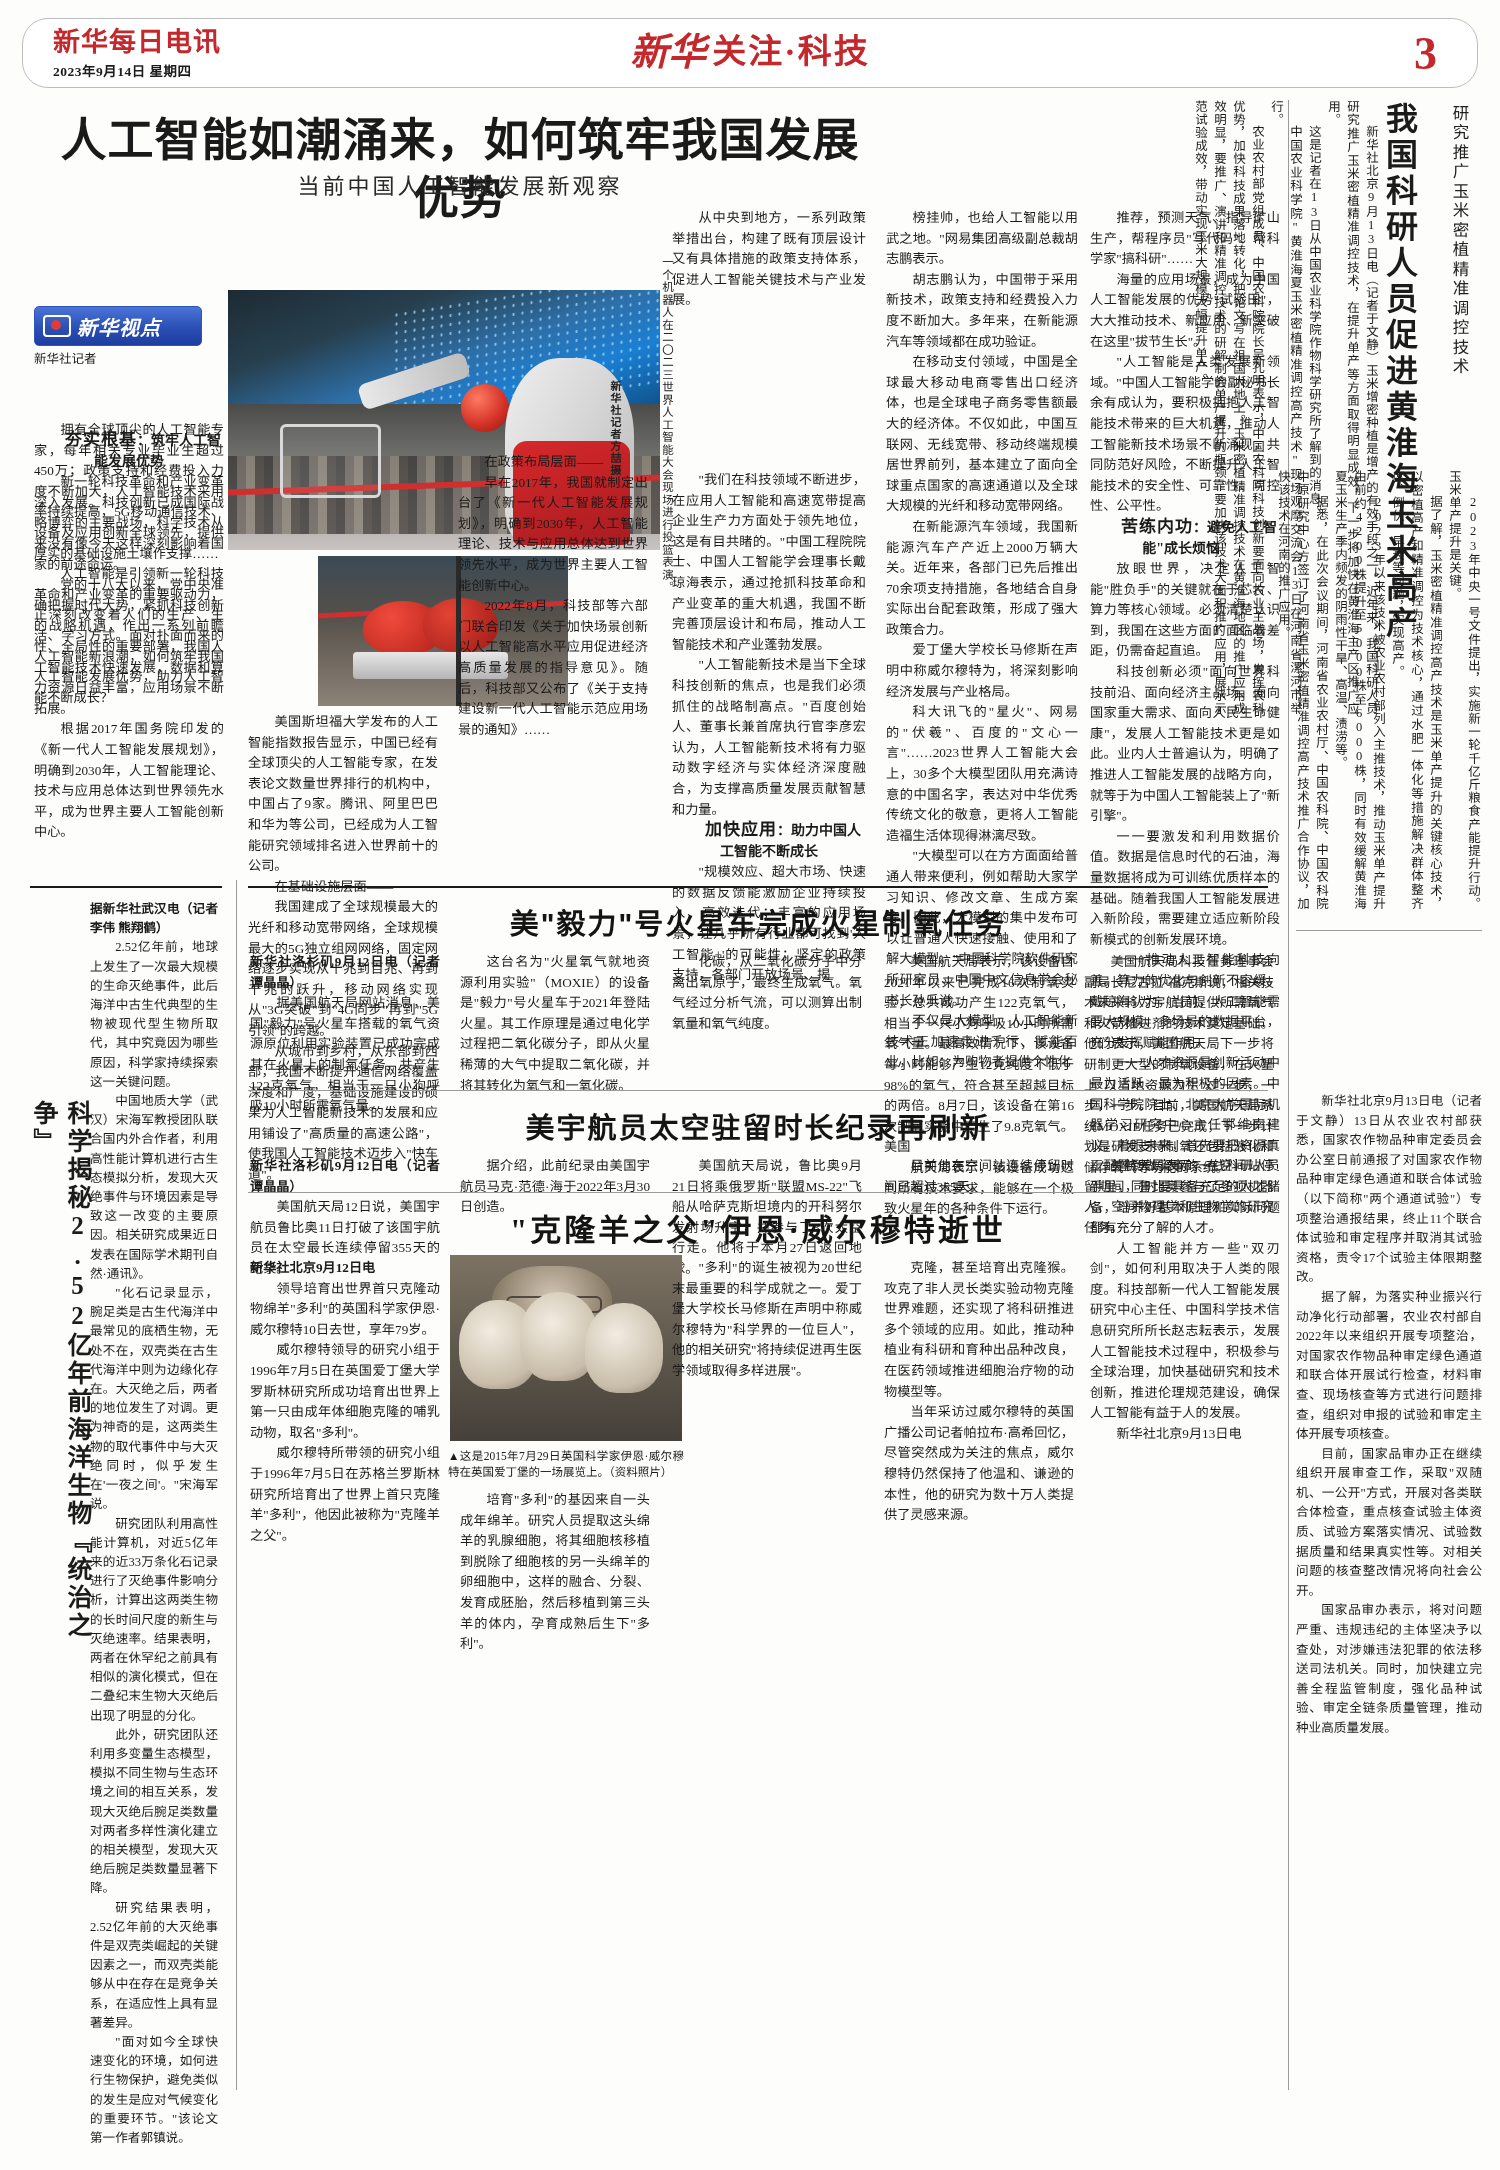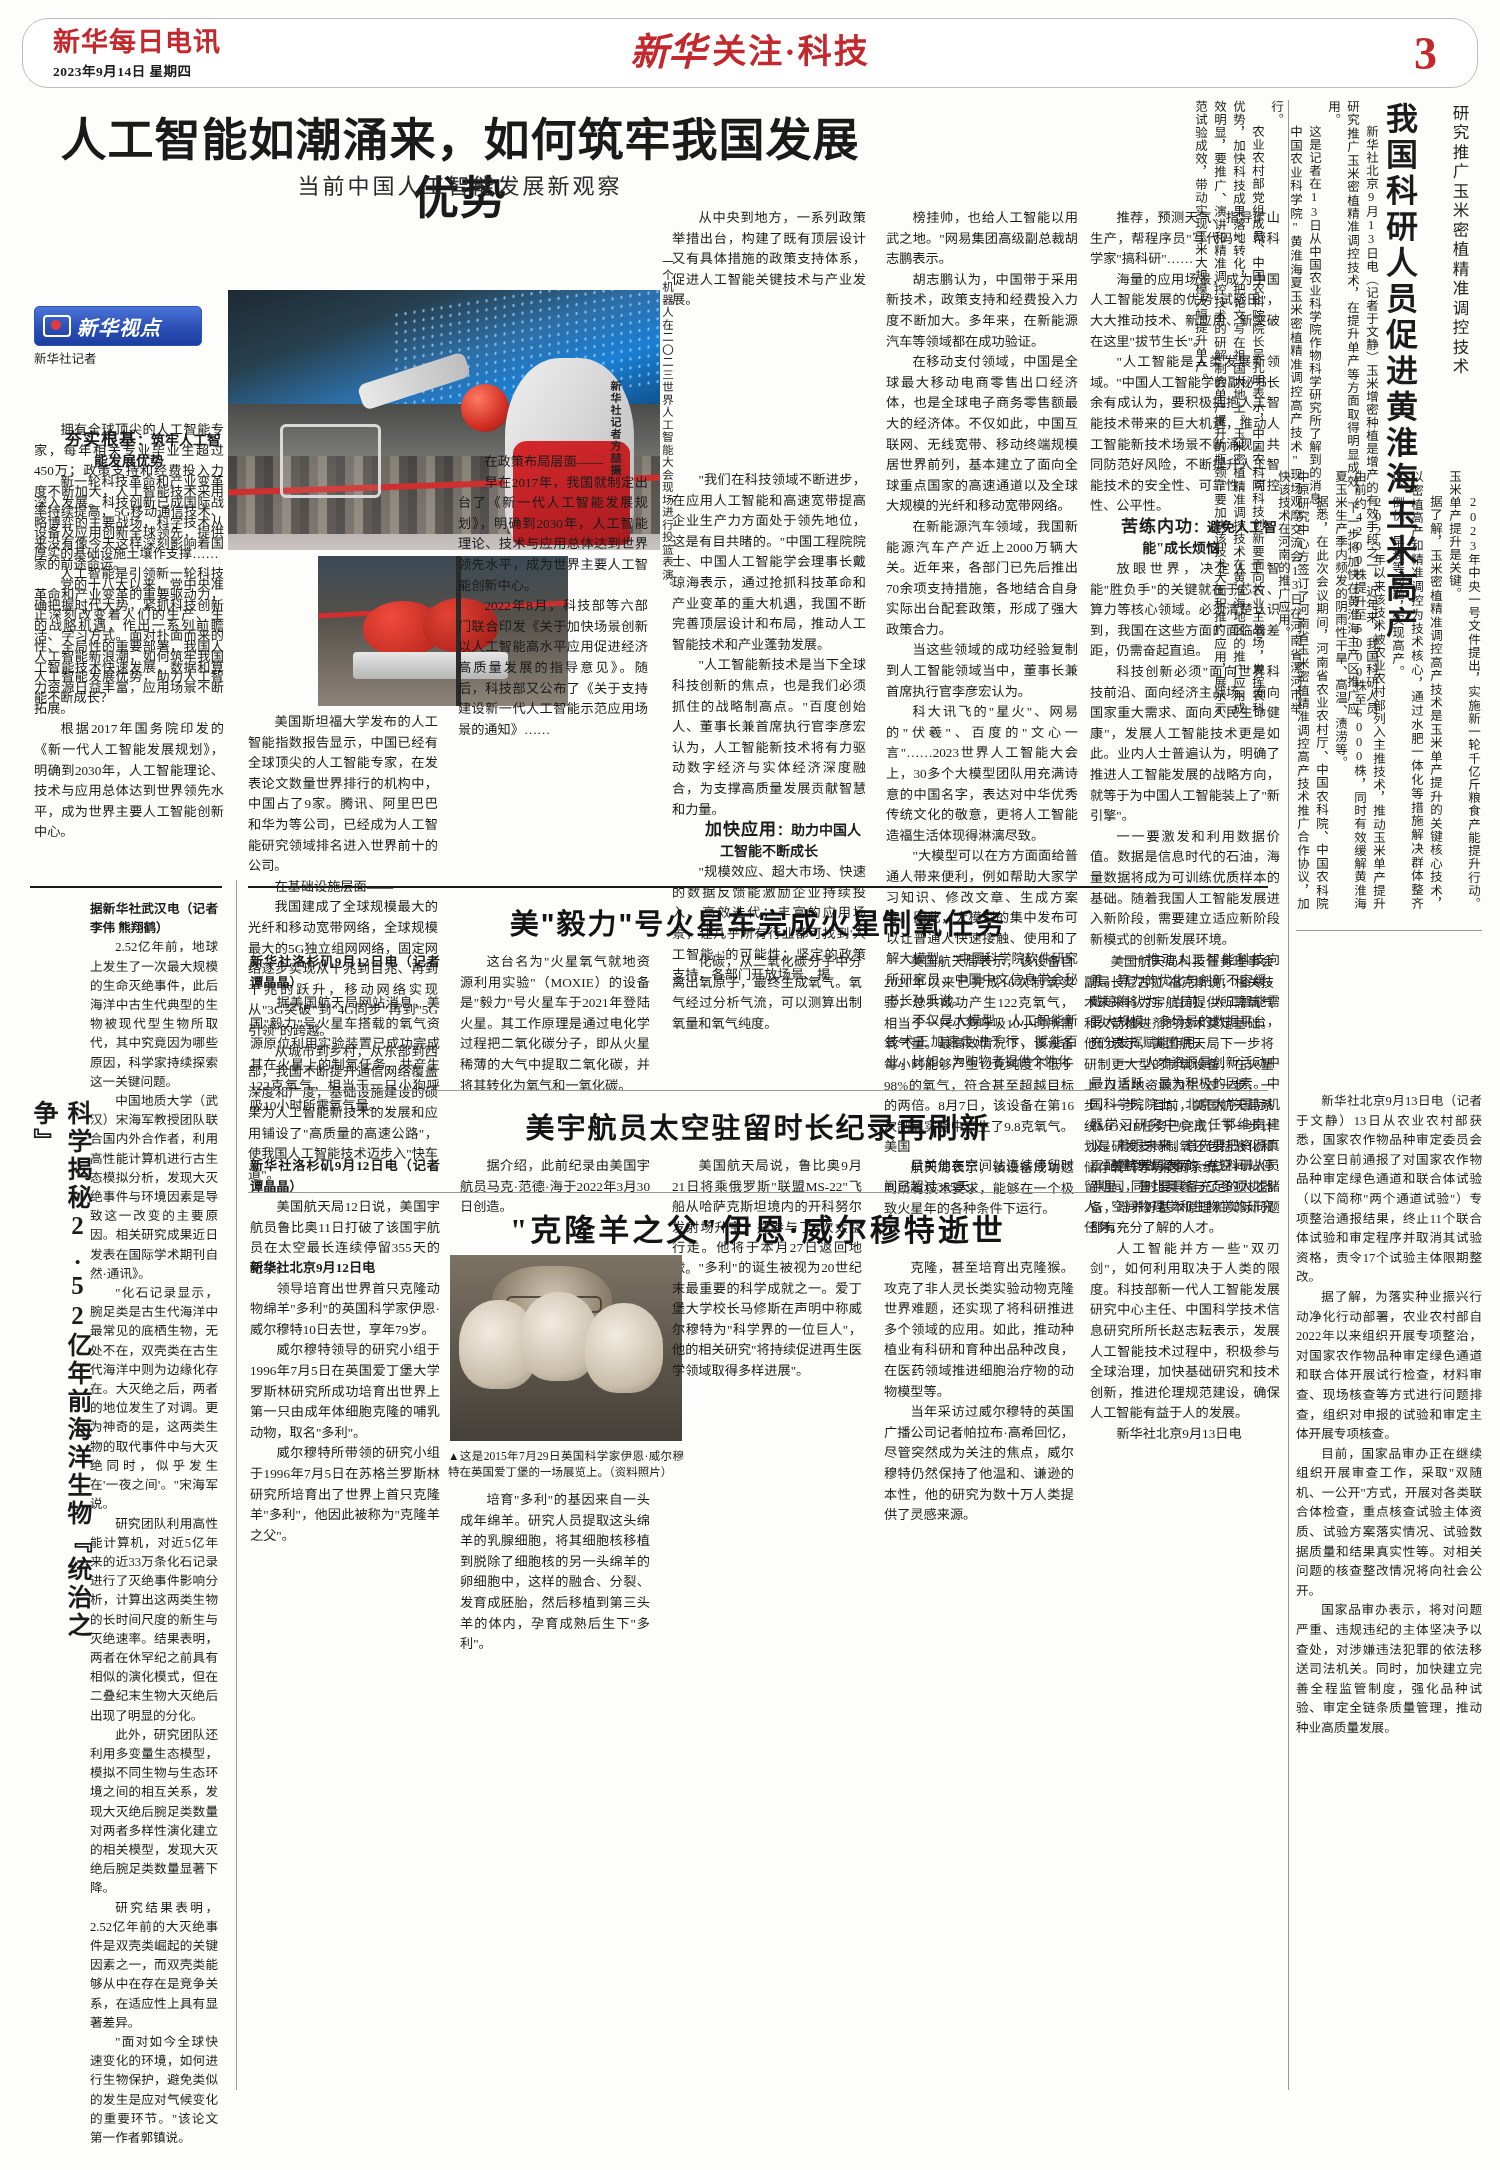--- a/index.html
+++ b/index.html
@@ -305,21 +305,21 @@
       <p>"人工智能新技术是当下全球科技创新的焦点，也是我们必须抓住的战略制高点。"百度创始人、董事长兼首席执行官李彦宏认为，人工智能新技术将有力驱动数字经济与实体经济深度融合，为支撑高质量发展贡献智慧和力量。</p>
       <p class="sec-head"><span class="big">加快应用</span>：助力中国人工智能不断成长</p>
       <p>"规模效应、超大市场、快速的数据反馈能激励企业持续投入、高效迭代；丰富的应用场景，让几乎所有行业都可找到'人工智能+'的可能性；坚定的政策支持，各部门开放场景、揭</p>
     </div>
 
   <div class="col" id="c5" style="left:886px;top:208px;width:192px;height:960px;">
       <p>榜挂帅，也给人工智能以用武之地。"网易集团高级副总裁胡志鹏表示。</p>
       <p>胡志鹏认为，中国带于采用新技术，政策支持和经费投入力度不断加大。多年来，在新能源汽车等领域都在成功验证。</p>
       <p>在移动支付领域，中国是全球最大移动电商零售出口经济体，也是全球电子商务零售额最大的经济体。不仅如此，中国互联网、无线宽带、移动终端规模居世界前列，基本建立了面向全球重点国家的高速通道以及全球大规模的光纤和移动宽带网络。</p>
       <p>在新能源汽车领域，我国新能源汽车产产近上2000万辆大关。近年来，各部门已先后推出70余项支持措施，各地结合自身实际出台配套政策，形成了强大政策合力。</p>
-      <p>当这些领域的成功经验复制到人工智能领域当中，董事长兼首席执行官李彦宏认为。</p>
+      <p>爱丁堡大学校长马修斯在声明中称威尔穆特为，将深刻影响经济发展与产业格局。</p>
       <p>科大讯飞的"星火"、网易的"伏羲"、百度的"文心一言"……2023世界人工智能大会上，30多个大模型团队用充满诗意的中国名字，表达对中华优秀传统文化的敬意，更将人工智能造福生活体现得淋漓尽致。</p>
       <p>"大模型可以在方方面面给普通人带来便利，例如帮助大家学习知识、修改文章、生成方案等。因此，大模型的集中发布可以让普通人快速接触、使用和了解大模型。"中国科学院软件研究所研究员、中国中文信息学会秘书长孙乐说。</p>
       <p>不仅是大模型，人工智能新技术正加速走进千行、赋能百业，比如：为购物者提供个性化</p>
     </div>
 
   <div class="col" id="c6" style="left:1090px;top:208px;width:190px;height:960px;">
       <p>推荐，预测天气、指导矿山生产，帮程序员"写代码"、帮科学家"搞科研"……</p>
       <p>海量的应用场景，成为中国人工智能发展的优势"试验田"，大大推动技术、新应用、新突破在这里"拔节生长"。</p>
       <p>"人工智能是人类发展新领域。"中国人工智能学会副秘书长余有成认为，要积极拥抱人工智能技术带来的巨大机遇，推动人工智能新技术场景不断涌现，共同防范好风险，不断提升人工智能技术的安全性、可靠性、可控性、公平性。</p>
       <p class="sec-head"><span class="big">苦练内功</span>：避免人工智能"成长烦恼"</p>

